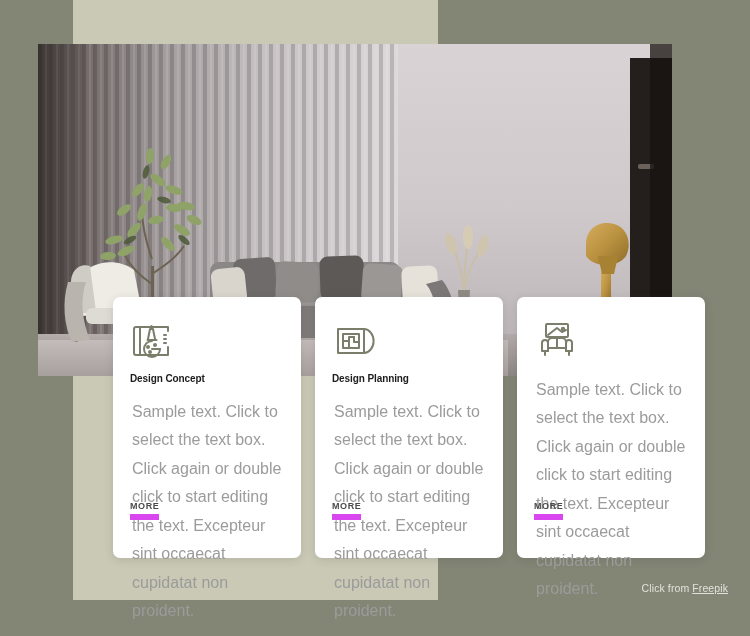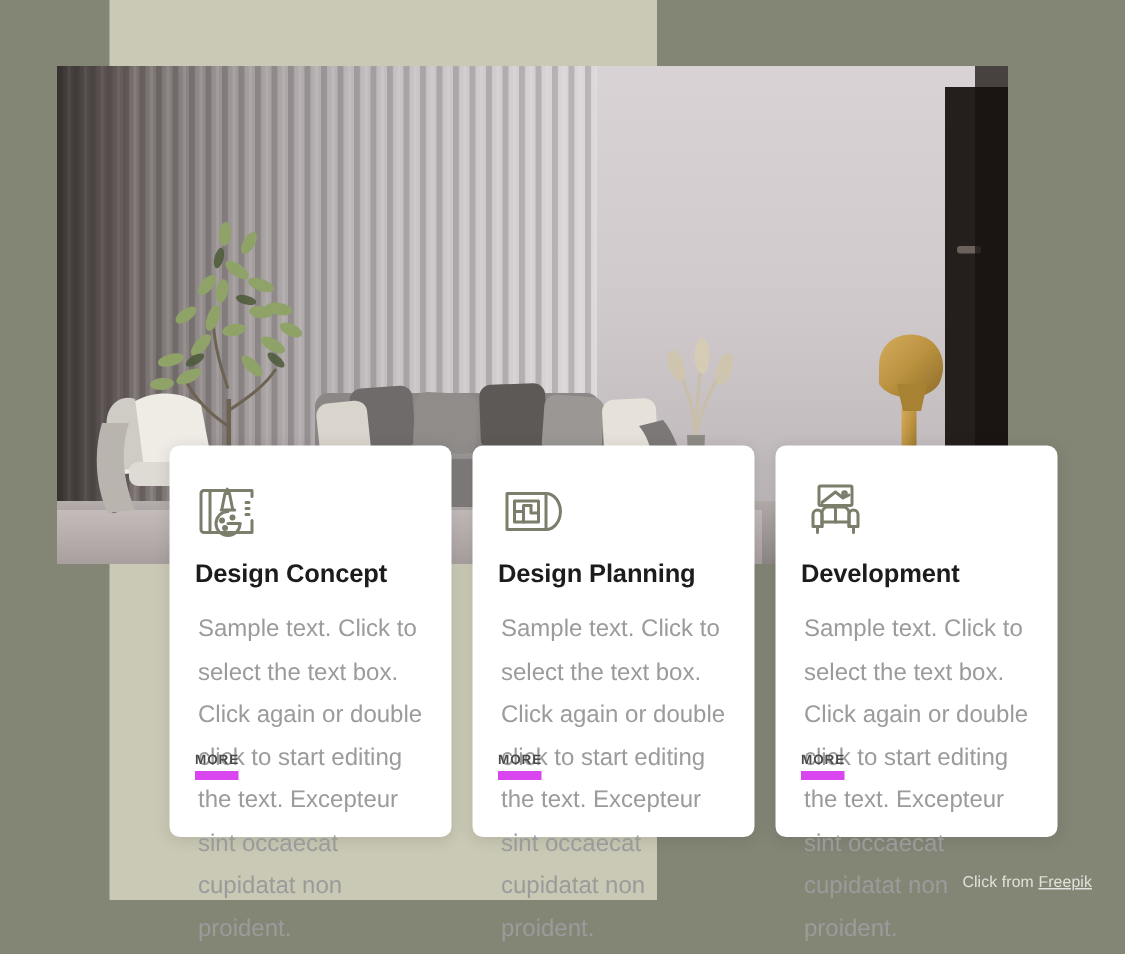--- a/index.html
+++ b/index.html
@@ -69,21 +69,21 @@
   }
   .card-icon {
     width: 44px;
     height: 44px;
     display: block;
     color: #7b7e6b;
   }
   .card-icon svg { display: block; }
   .card-title {
     margin: 10px 0 0 0;
-    font-size: 17px;
+    font-size: 10px;
     font-weight: bold;
     color: #1c1c1c;
     letter-spacing: -0.1px;
     line-height: 1.2;
   }
   .card-text {
     margin: 13px 0 0 2px;
     font-size: 16px;
     line-height: 1.78;
     color: #9b9b9b;
@@ -349,21 +349,20 @@
           <path d="M14 16 l9 -7 l5 4 l4 -2"></path>
           <circle cx="29" cy="10" r="1.2"></circle>
           <path d="M8 24 a3 3 0 0 1 6 0 v8 h-6 z"></path>
           <path d="M32 24 a3 3 0 0 1 6 0 v8 h-6 z"></path>
           <path d="M14 32 v-9 a4 4 0 0 1 4 -4 h10 a4 4 0 0 1 4 4 v9"></path>
           <path d="M23 20 v9"></path>
           <path d="M14 29 h18"></path>
           <path d="M11 32 v4 M35 32 v4"></path>
         </svg>
       </span>
-      <h3 class="card-title">Development</h3>
       <p class="card-text">Sample text. Click to select the text box. Click again or double click to start editing the text. Excepteur sint occaecat cupidatat non proident.</p>
       <a class="card-more" href="#">MORE</a>
     </div>
 
   </div>
 
   <div class="credit"><span>Click from </span><a href="#">Freepik</a></div>
 
 </div>
 

